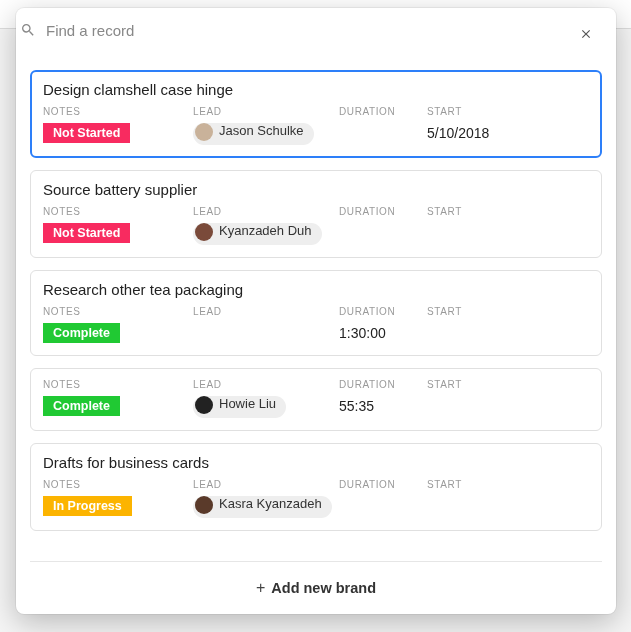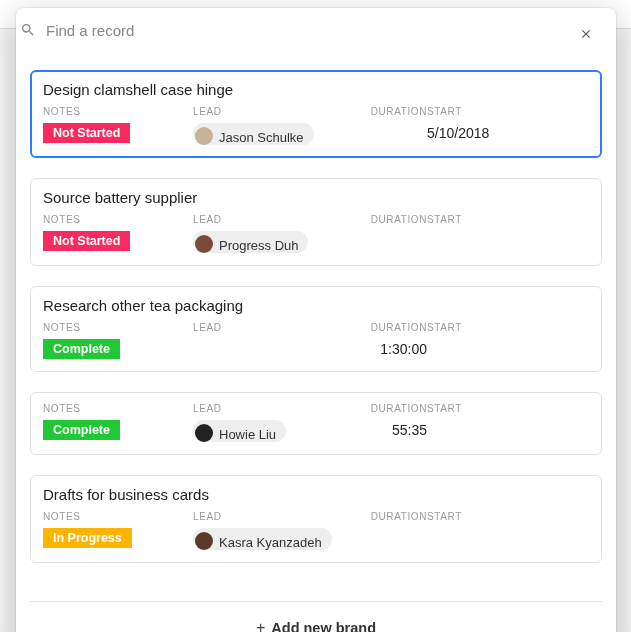--- a/index.html
+++ b/index.html
@@ -54,62 +54,62 @@
     color: #666;
   }
   .close-btn svg { width: 14px; height: 14px; fill: #555; }
   .records {
     padding: 10px 14px 18px 14px;
   }
   .record {
     border: 1px solid #e0e0e0;
     border-radius: 6px;
     padding: 10px 12px 12px 12px;
-    margin-bottom: 20px;
+    margin-bottom: 12px;
     background: #fff;
     cursor: pointer;
   }
   .record.selected {
     border: 2px solid #2d7ff9;
     padding: 9px 11px 11px 11px;
   }
   .record-title {
     font-size: 15px;
     font-weight: 500;
     color: #222;
     margin-bottom: 8px;
   }
   .record-row {
     display: flex;
   }
   .col { display: flex; flex-direction: column; }
   .col-notes { width: 150px; }
   .col-lead  { width: 146px; }
-  .col-duration { width: 88px; text-align: right; }
+  .col-duration { width: 88px; }
   .col-start { flex: 1; }
   .col-label {
     font-size: 10px;
     letter-spacing: 0.6px;
     color: #9a9a9a;
     margin-bottom: 6px;
   }
   .pill {
     display: inline-flex;
     align-items: center;
     height: 20px;
     padding: 0 10px;
     border-radius: 0;
     font-size: 12.5px;
     font-weight: 600;
     color: #fff;
     width: fit-content;
   }
   .lead-chip {
     display: inline-flex;
-    align-items: flex-end;
+    align-items: flex-start;
     background: #eeeeee;
     border-radius: 12px;
     height: 22px;
     padding: 0 10px 0 2px;
     width: fit-content;
   }
   .avatar {
     width: 18px; height: 18px;
     border-radius: 50%;
     margin-right: 6px;
@@ -196,21 +196,21 @@
         <div class="record-title">Source battery supplier</div>
         <div class="record-row">
           <div class="col col-notes">
             <div class="col-label">NOTES</div>
             <span class="pill" style="background: rgb(248, 43, 96);">Not Started</span>
           </div>
           <div class="col col-lead">
             <div class="col-label">LEAD</div>
             <span class="lead-chip">
               <span class="avatar" style="background: rgb(122, 74, 58);"></span>
-              <span class="lead-name">Progress Duh</span>
+              <span class="lead-name">Kyanzadeh Duh</span>
             </span>
           </div>
           <div class="col col-duration">
             <div class="col-label">DURATION</div>
             <div class="value-text"></div>
           </div>
           <div class="col col-start">
             <div class="col-label">START</div>
             <div class="value-text"></div>
           </div>

